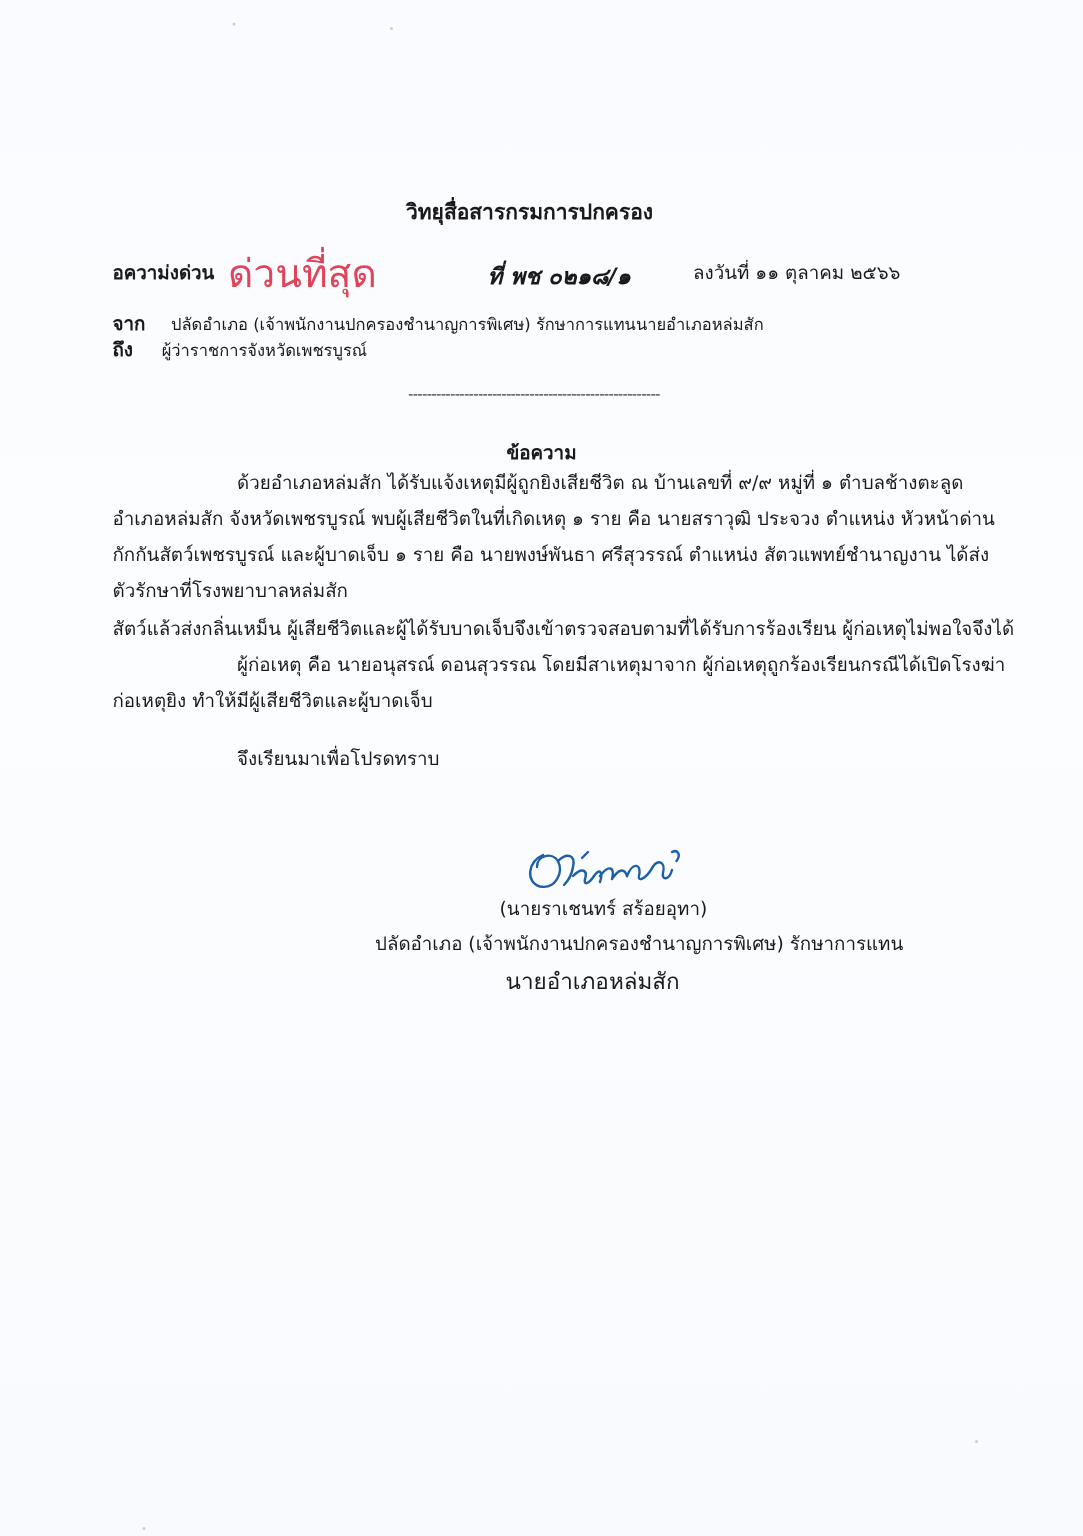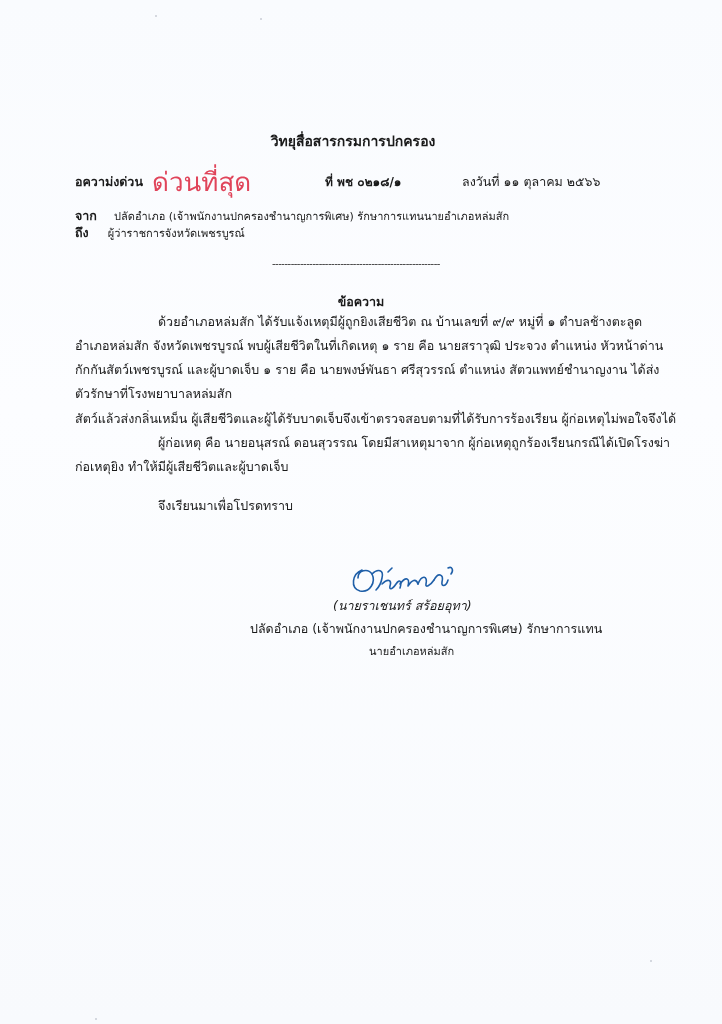--- a/index.html
+++ b/index.html
@@ -34,22 +34,23 @@
       font-weight: bold;
     }
     .urgency-value {
       left: 152px; top: 161px;
       font-size: 26px;
       font-weight: normal;
       color: #e0445a;
     }
     .ref {
       left: 325px; top: 172px;
-      font-size: 12px;
+      font-size: 15px;
       font-weight: bold;
+      font-style: italic;
     }
     .date {
       left: 462px; top: 172px;
       font-size: 12.5px;
     }
     .field-label {
       font-size: 12.5px;
       font-weight: bold;
     }
     .field-value {
@@ -91,36 +92,34 @@
       position: absolute;
       left: 118px;
       top: 0px;
     }
     .sig-name {
       position: absolute;
       left: 103px;
       top: 36px;
       font-size: 12.5px;
       white-space: nowrap;
-      font-style: italic;
     }
     .sig-pos1 {
       position: absolute;
       left: 20px;
       top: 59px;
       font-size: 12.5px;
       white-space: nowrap;
     }
     .sig-pos2 {
       position: absolute;
       left: 107px;
       top: 82px;
-      font-size: 11px;
+      font-size: 15px;
       white-space: nowrap;
-      margin-left: 32px;
     }
     .speck {
       position: absolute;
       width: 2px; height: 2px;
       background: #c8ccd4;
       border-radius: 50%;
     }
   </style>
 </head>
 <body>

